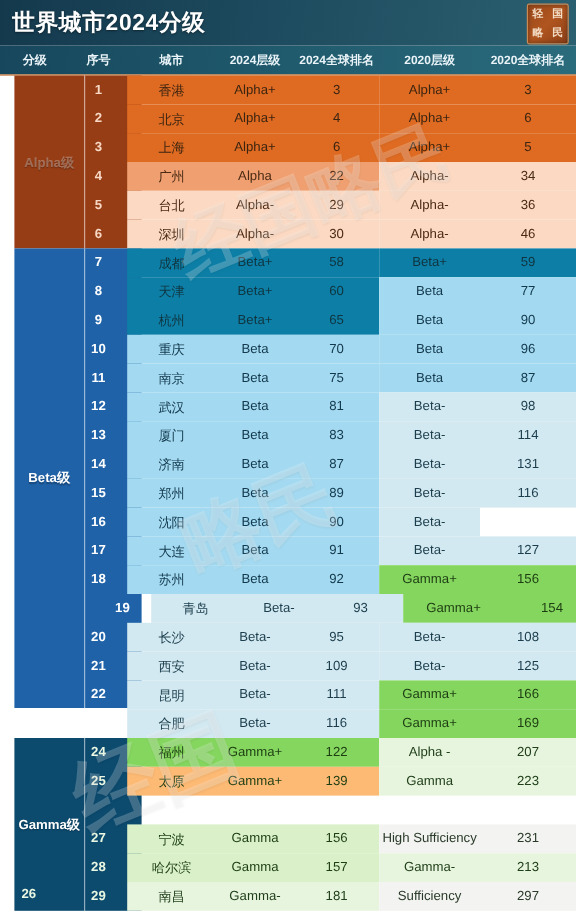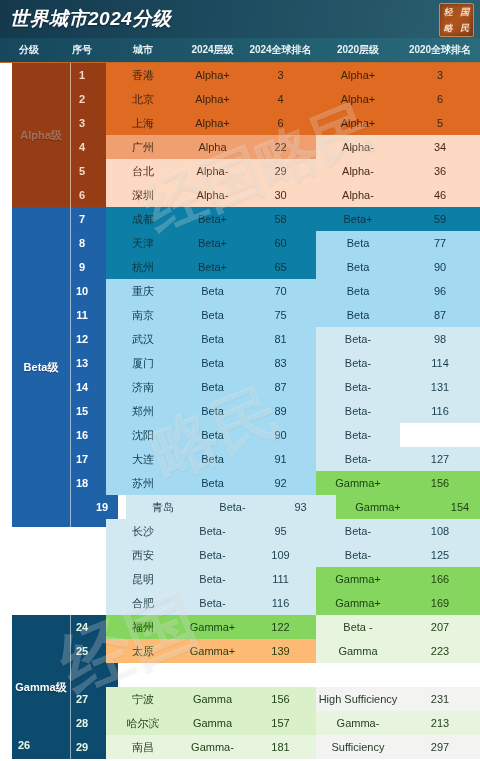--- a/index.html
+++ b/index.html
@@ -16,21 +16,20 @@
   }
 
   
   .titlebar{
     position:relative;
     height:38px;
     background:linear-gradient(100deg,#14394d 0%,#1d4a5e 45%,#2b6070 100%);
     display:flex;align-items:center;
     box-sizing:border-box;
     padding:0 8px 0 10px;
-    font-style:italic;
   }
   .title-text{
     color:#ffffff;
     font-size:19px;
     font-weight:bold;
     letter-spacing:0.5px;
     text-shadow:0 1px 2px rgba(0,0,0,.45);
     white-space:nowrap;
   }
   .logo{
@@ -182,21 +181,21 @@
     <div class="cell c-r24">2024全球排名</div>
     <div class="cell c-t20">2020层级</div>
     <div class="cell c-r20">2020全球排名</div>
   </div>
 
   <div class="tbody" id="tbody">
       <div class="catcol cat-alpha" style="top: 0px; height: 144px; z-index: 1;">
         <div class="label">Alpha级</div>
         <div class="idxstrip"></div>
       </div>
-      <div class="catcol cat-beta" style="top: 144px; height: 320px; z-index: 1;">
+      <div class="catcol cat-beta" style="top: 144px; height: 383px; z-index: 1;">
         <div class="label">Beta级</div>
         <div class="idxstrip"></div>
       </div>
       <div class="catcol cat-gamma" style="top: 552px; height: 144px; z-index: 1;">
         <div class="label">Gamma级</div>
         <div class="idxstrip"></div>
       </div>
       <div class="row" style="position: relative; z-index: 2;">
         <div class="cell c-cat" style="background:transparent"></div>
         <div class="cell c-idx idx-alpha" style="background: transparent; position: relative; z-index: 2;">1</div>
@@ -402,21 +401,21 @@
         <div class="cell c-r24 bg-b3">116</div>
         <div class="cell c-t20 bg-g1">Gamma+</div>
         <div class="cell c-r20 bg-g1">169</div>
       </div>
       <div class="row" style="position: relative; z-index: 2;">
         <div class="cell c-cat" style="background:transparent"></div>
         <div class="cell c-idx idx-gamma" style="background: transparent; position: relative; z-index: 2;">24</div>
         <div class="cell c-city bg-g1">福州</div>
         <div class="cell c-t24 bg-g1">Gamma+</div>
         <div class="cell c-r24 bg-g1">122</div>
-        <div class="cell c-t20 bg-g4">Beta -</div>
+        <div class="cell c-t20 bg-g4">Alpha -</div>
         <div class="cell c-r20 bg-g4">207</div>
       </div>
       <div class="row" style="position: relative; z-index: 2;">
         <div class="cell c-cat" style="background:transparent"></div>
         <div class="cell c-idx idx-gamma" style="background: transparent; position: relative; z-index: 2;">25</div>
         <div class="cell c-city bg-g2">太原</div>
         <div class="cell c-t24 bg-g2">Gamma+</div>
         <div class="cell c-r24 bg-g2">139</div>
         <div class="cell c-t20 bg-g4">Gamma</div>
         <div class="cell c-r20 bg-g4">223</div>

